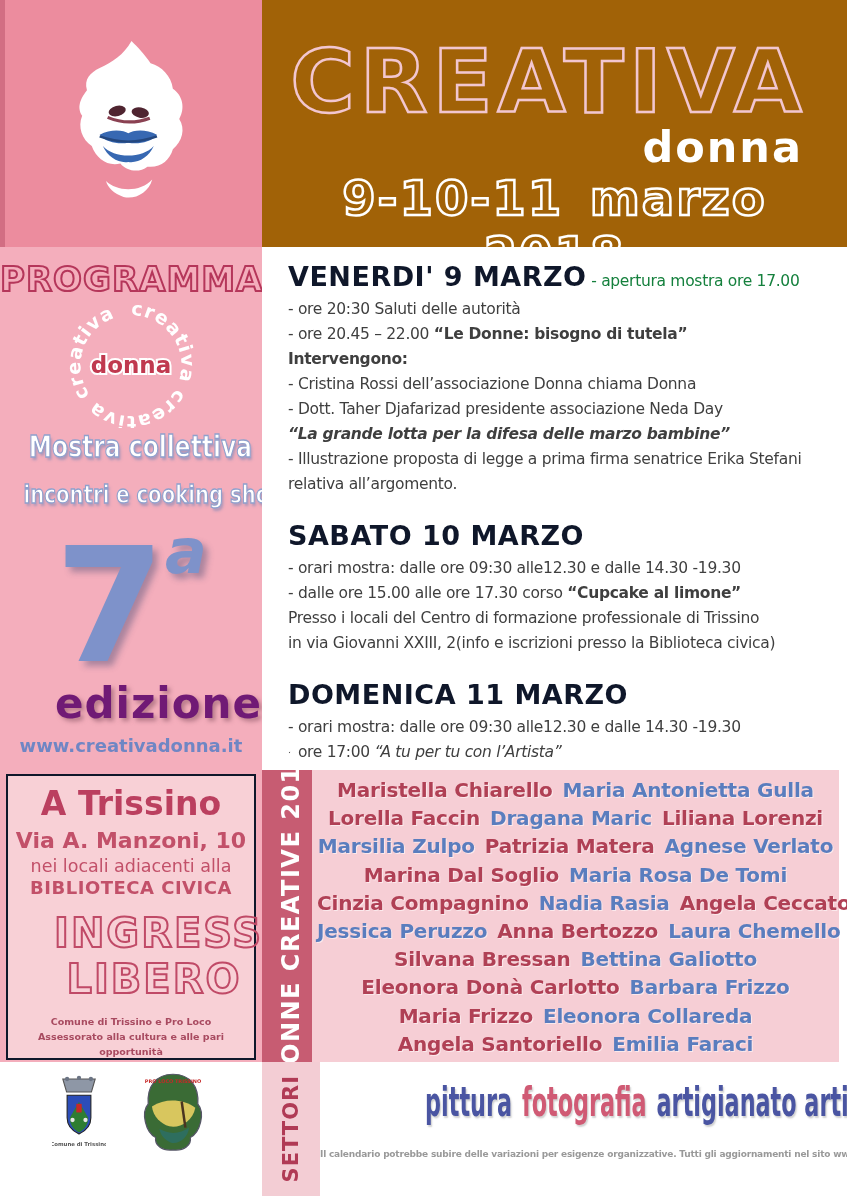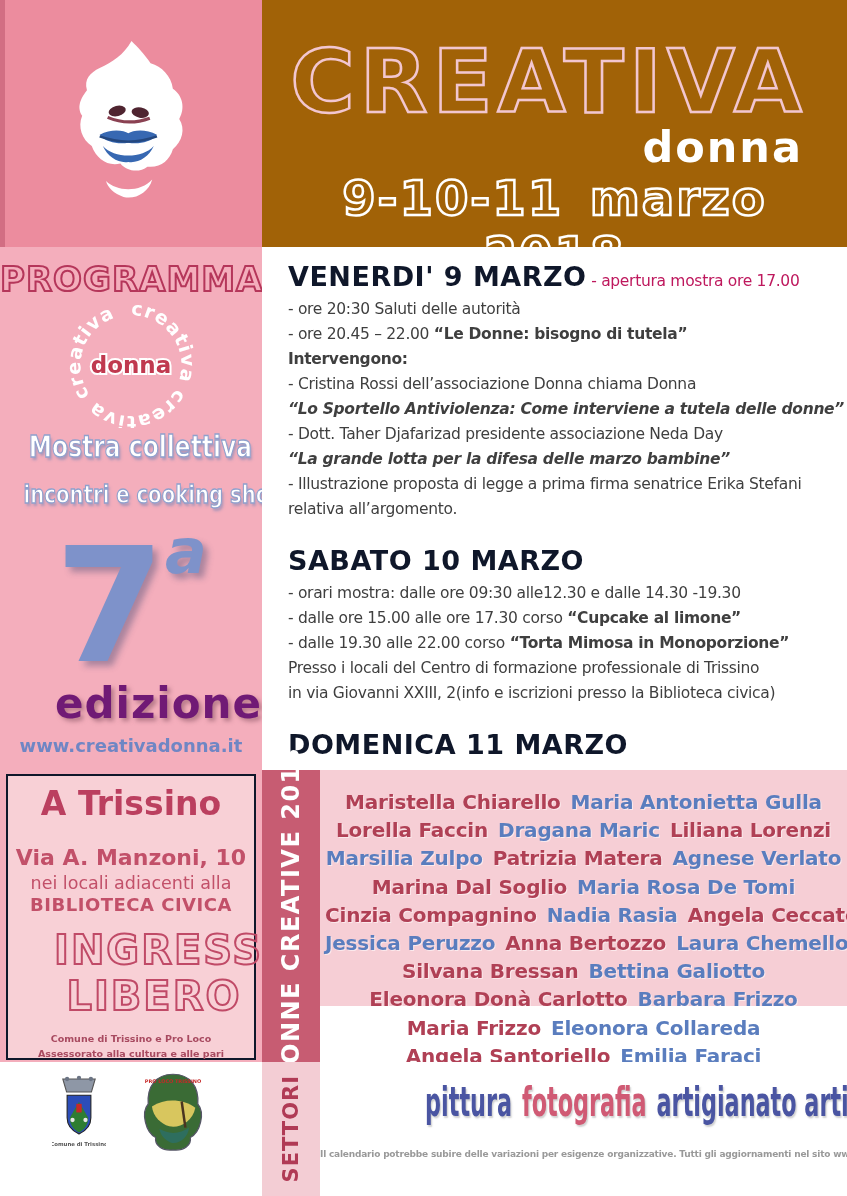--- a/index.html
+++ b/index.html
@@ -52,58 +52,58 @@
     font-size:42px;font-weight:bold;letter-spacing:1px;color:#701a75;
     text-shadow:3px 3px 4px rgba(150,95,110,.65);}
   .website{position:absolute;left:0;right:0;top:488px;text-align:center;
     font-size:18px;font-weight:bold;color:#6f86c4;}
 
   
   .location-wrap{left:0;top:770px;width:262px;height:292px;background:#f4aebc;}
   .location-box{position:absolute;left:6px;right:6px;top:4px;bottom:2px;
     background:#f8d0d6;border:2px solid #0f172a;text-align:center;color:#c25069;}
   .loc-title{margin-top:8px;font-size:33px;font-weight:bold;color:#bb3f5f;}
-  .loc-address{margin-top:22px;font-size:22px;font-weight:bold;}
+  .loc-address{margin-top:5px;font-size:22px;font-weight:bold;}
   .loc-line2{margin-top:3px;font-size:17.5px;}
   .loc-line3{margin-top:1px;font-size:18px;font-weight:bold;letter-spacing:.5px;}
   .ingresso{margin-top:12px;font-size:40px;font-weight:bold;letter-spacing:2px;
     color:transparent;-webkit-text-stroke:2px #c04a67;line-height:46px;margin-left:46px;}
   .org-lines{margin-top:12px;font-size:9.5px;font-weight:bold;line-height:15px;color:#a84a60;}
 
   
   .logos-area{left:0;top:1062px;width:262px;height:134px;background:#ffffff;}
   .logo-comune{position:absolute;left:52px;top:8px;}
   .logo-proloco{position:absolute;left:142px;top:5px;}
 
   
   .program{left:262px;top:247px;width:585px;height:523px;background:#ffffff;
     padding:14px 0 0 26px;box-sizing:border-box;color:#3f3f3f;
     font-size:15.5px;letter-spacing:-.3px;line-height:25px;}
   .day{margin-bottom:23px;}
   .day-head{white-space:nowrap;line-height:32px;}
   .day-title{font-size:27px;font-weight:bold;letter-spacing:.5px;color:#0f172a;}
-  .day-suffix{font-size:15.5px;color:#be185d;}
+  .day-suffix{font-size:15.5px;color:#15803d;}
   .pline{white-space:nowrap;}
   .s-b{font-weight:bold;text-align:center;}
   .s-i{font-style:italic;}
   .s-bi{font-weight:bold;font-style:italic;}
 
   
   .donne-strip{left:262px;top:770px;width:58px;height:292px;background:#c75c72;
     display:flex;align-items:center;justify-content:center;}
   .donne-strip span{writing-mode:vertical-rl;transform:rotate(180deg);
     font-size:24px;font-weight:bold;letter-spacing:1.5px;color:#ffffff;white-space:nowrap;}
   .settori-strip{left:262px;top:1062px;width:58px;height:134px;background:#f3cdd4;
     display:flex;align-items:center;justify-content:center;}
   .settori-strip span{writing-mode:vertical-rl;transform:rotate(180deg);
     font-size:21px;font-weight:bold;letter-spacing:1px;color:#b03a55;white-space:nowrap;}
 
   
-  .names{left:320px;top:770px;width:527px;height:236px;background:#f6ced5;
-    padding-top:18px;box-sizing:border-box;text-align:center;}
+  .names{left:312px;top:770px;width:527px;height:292px;background:#f6ced5;
+    padding-top:6px;box-sizing:border-box;text-align:center;}
   .arow{font-size:20px;font-weight:bold;letter-spacing:-.2px;line-height:28.2px;white-space:nowrap;}
   .aname{margin:0 5px;text-shadow:1px 1px 0 rgba(255,255,255,.55);}
   .c-red{color:#b04055;}
   .c-blue{color:#5a7dbe;}
 
   
   .footer{left:320px;top:1062px;width:527px;height:134px;background:#ffffff;text-align:center;}
   .fwords{margin-top:16px;white-space:nowrap;transform:scale(.62,1.15);transform-origin:center top;}
   .fword{font-size:36px;font-weight:bold;margin:0 8px;text-shadow:2px 2px 2px rgba(120,120,120,.35);}
   .f-blue{color:#4a55a2;}
@@ -156,31 +156,29 @@
     <div class="website">www.creativadonna.it</div>
   </div>
 
   <div class="abs program">
       <div class="day">
         <div class="day-head"><span class="day-title">VENERDI' 9 MARZO</span><span class="day-suffix"> - apertura mostra ore 17.00</span></div>
         <div class="pline"><span>- ore 20:30 Saluti delle autorità</span></div>
         <div class="pline"><span>- ore 20.45 – 22.00 </span><span class="s-b">“Le Donne: bisogno di tutela”</span></div>
         <div class="pline"><span class="s-b">Intervengono:</span></div>
         <div class="pline"><span>- Cristina Rossi dell’associazione Donna chiama Donna</span></div>
-        <div class="pline"><span class="s-bi">“Lo Sportello Antiviolenza: Come interviene a tutela delle donne”</span></div>
         <div class="pline"><span>- Dott. Taher Djafarizad presidente associazione Neda Day</span></div>
         <div class="pline"><span class="s-bi">“La grande lotta per la difesa delle marzo bambine”</span></div>
         <div class="pline"><span>- Illustrazione proposta di legge a prima firma senatrice Erika Stefani</span></div>
         <div class="pline"><span>relativa all’argomento.</span></div>
       </div>
       <div class="day">
         <div class="day-head"><span class="day-title">SABATO 10 MARZO</span></div>
         <div class="pline"><span>- orari mostra: dalle ore 09:30 alle12.30 e dalle 14.30 -19.30</span></div>
         <div class="pline"><span>- dalle ore 15.00 alle ore 17.30 corso </span><span class="s-b">“Cupcake al limone”</span></div>
-        <div class="pline"><span>- dalle 19.30 alle 22.00 corso </span><span class="s-b">“Torta Mimosa in Monoporzione”</span></div>
         <div class="pline"><span>Presso i locali del Centro di formazione professionale di Trissino</span></div>
         <div class="pline"><span>in via Giovanni XXIII, 2(info e iscrizioni presso la Biblioteca civica)</span></div>
       </div>
       <div class="day">
         <div class="day-head"><span class="day-title">DOMENICA 11 MARZO</span></div>
         <div class="pline"><span>- orari mostra: dalle ore 09:30 alle12.30 e dalle 14.30 -19.30</span></div>
         <div class="pline"><span>- ore 17:00 </span><span class="s-i">“A tu per tu con l’Artista”</span></div>
         <div class="pline"><span>dialoga con le artiste Lavinia Palmas</span></div>
         <div class="pline"><span>- ore 18:30 chiusura e appuntamento al prossimo anno</span></div>
       </div>

